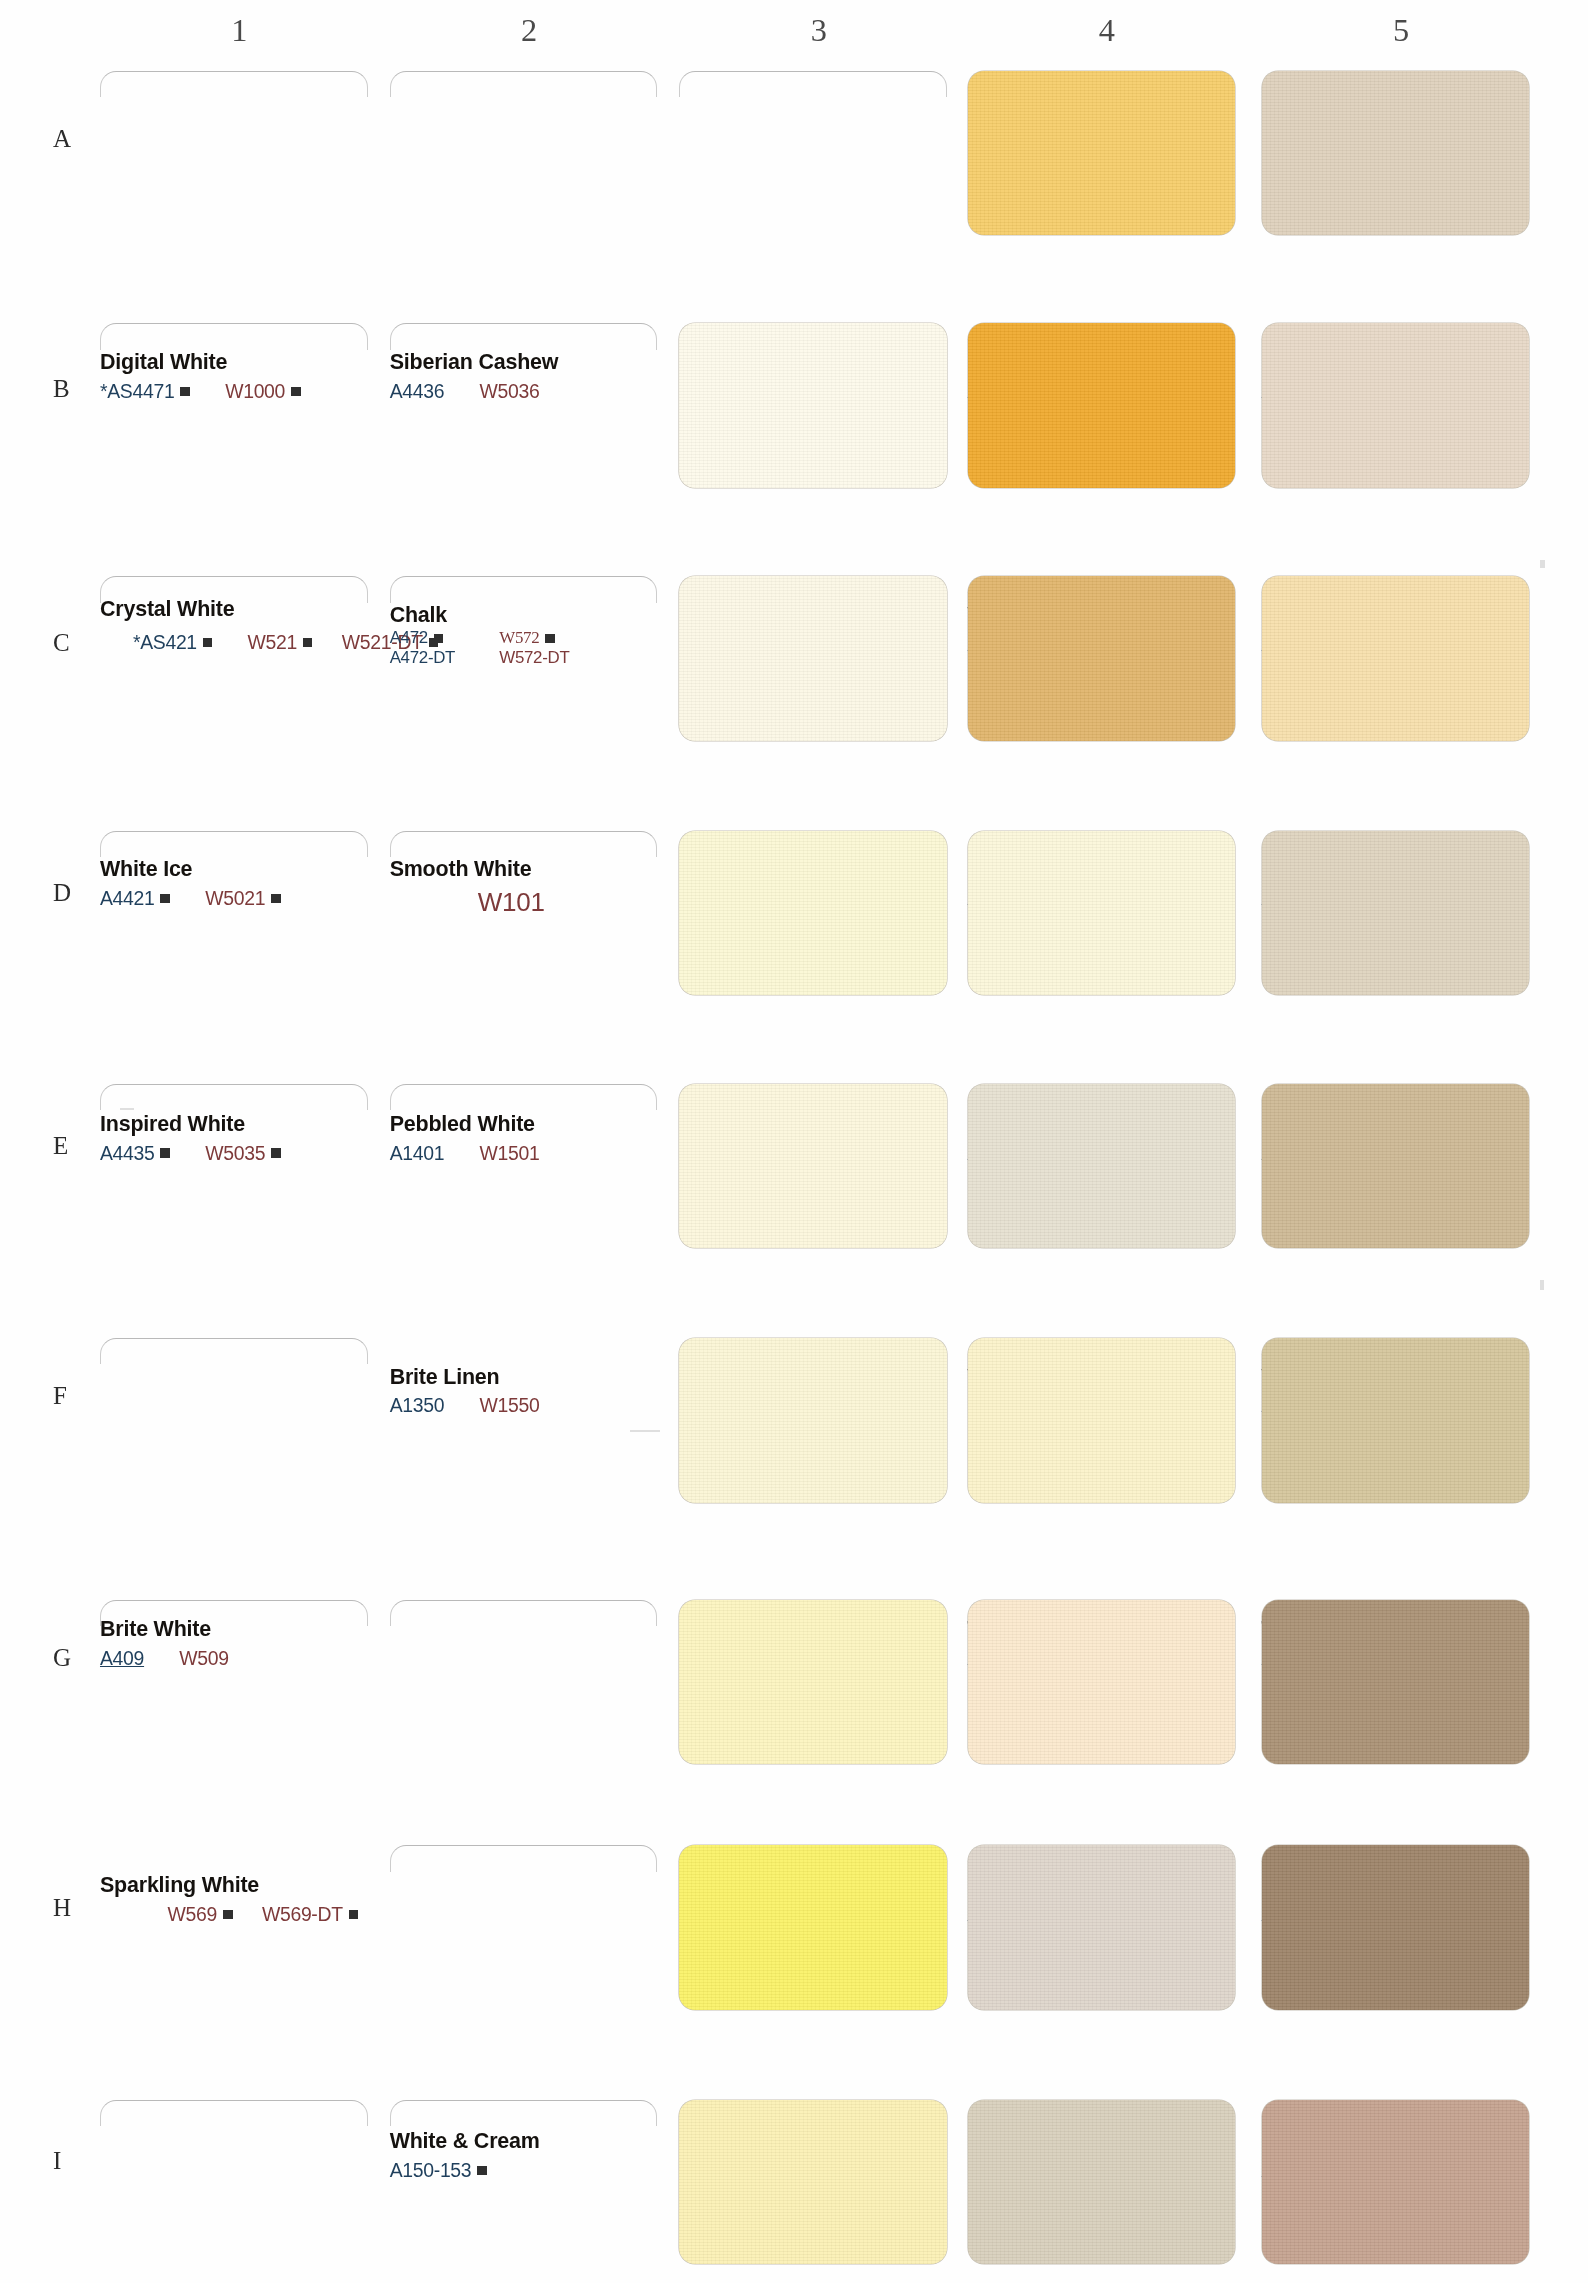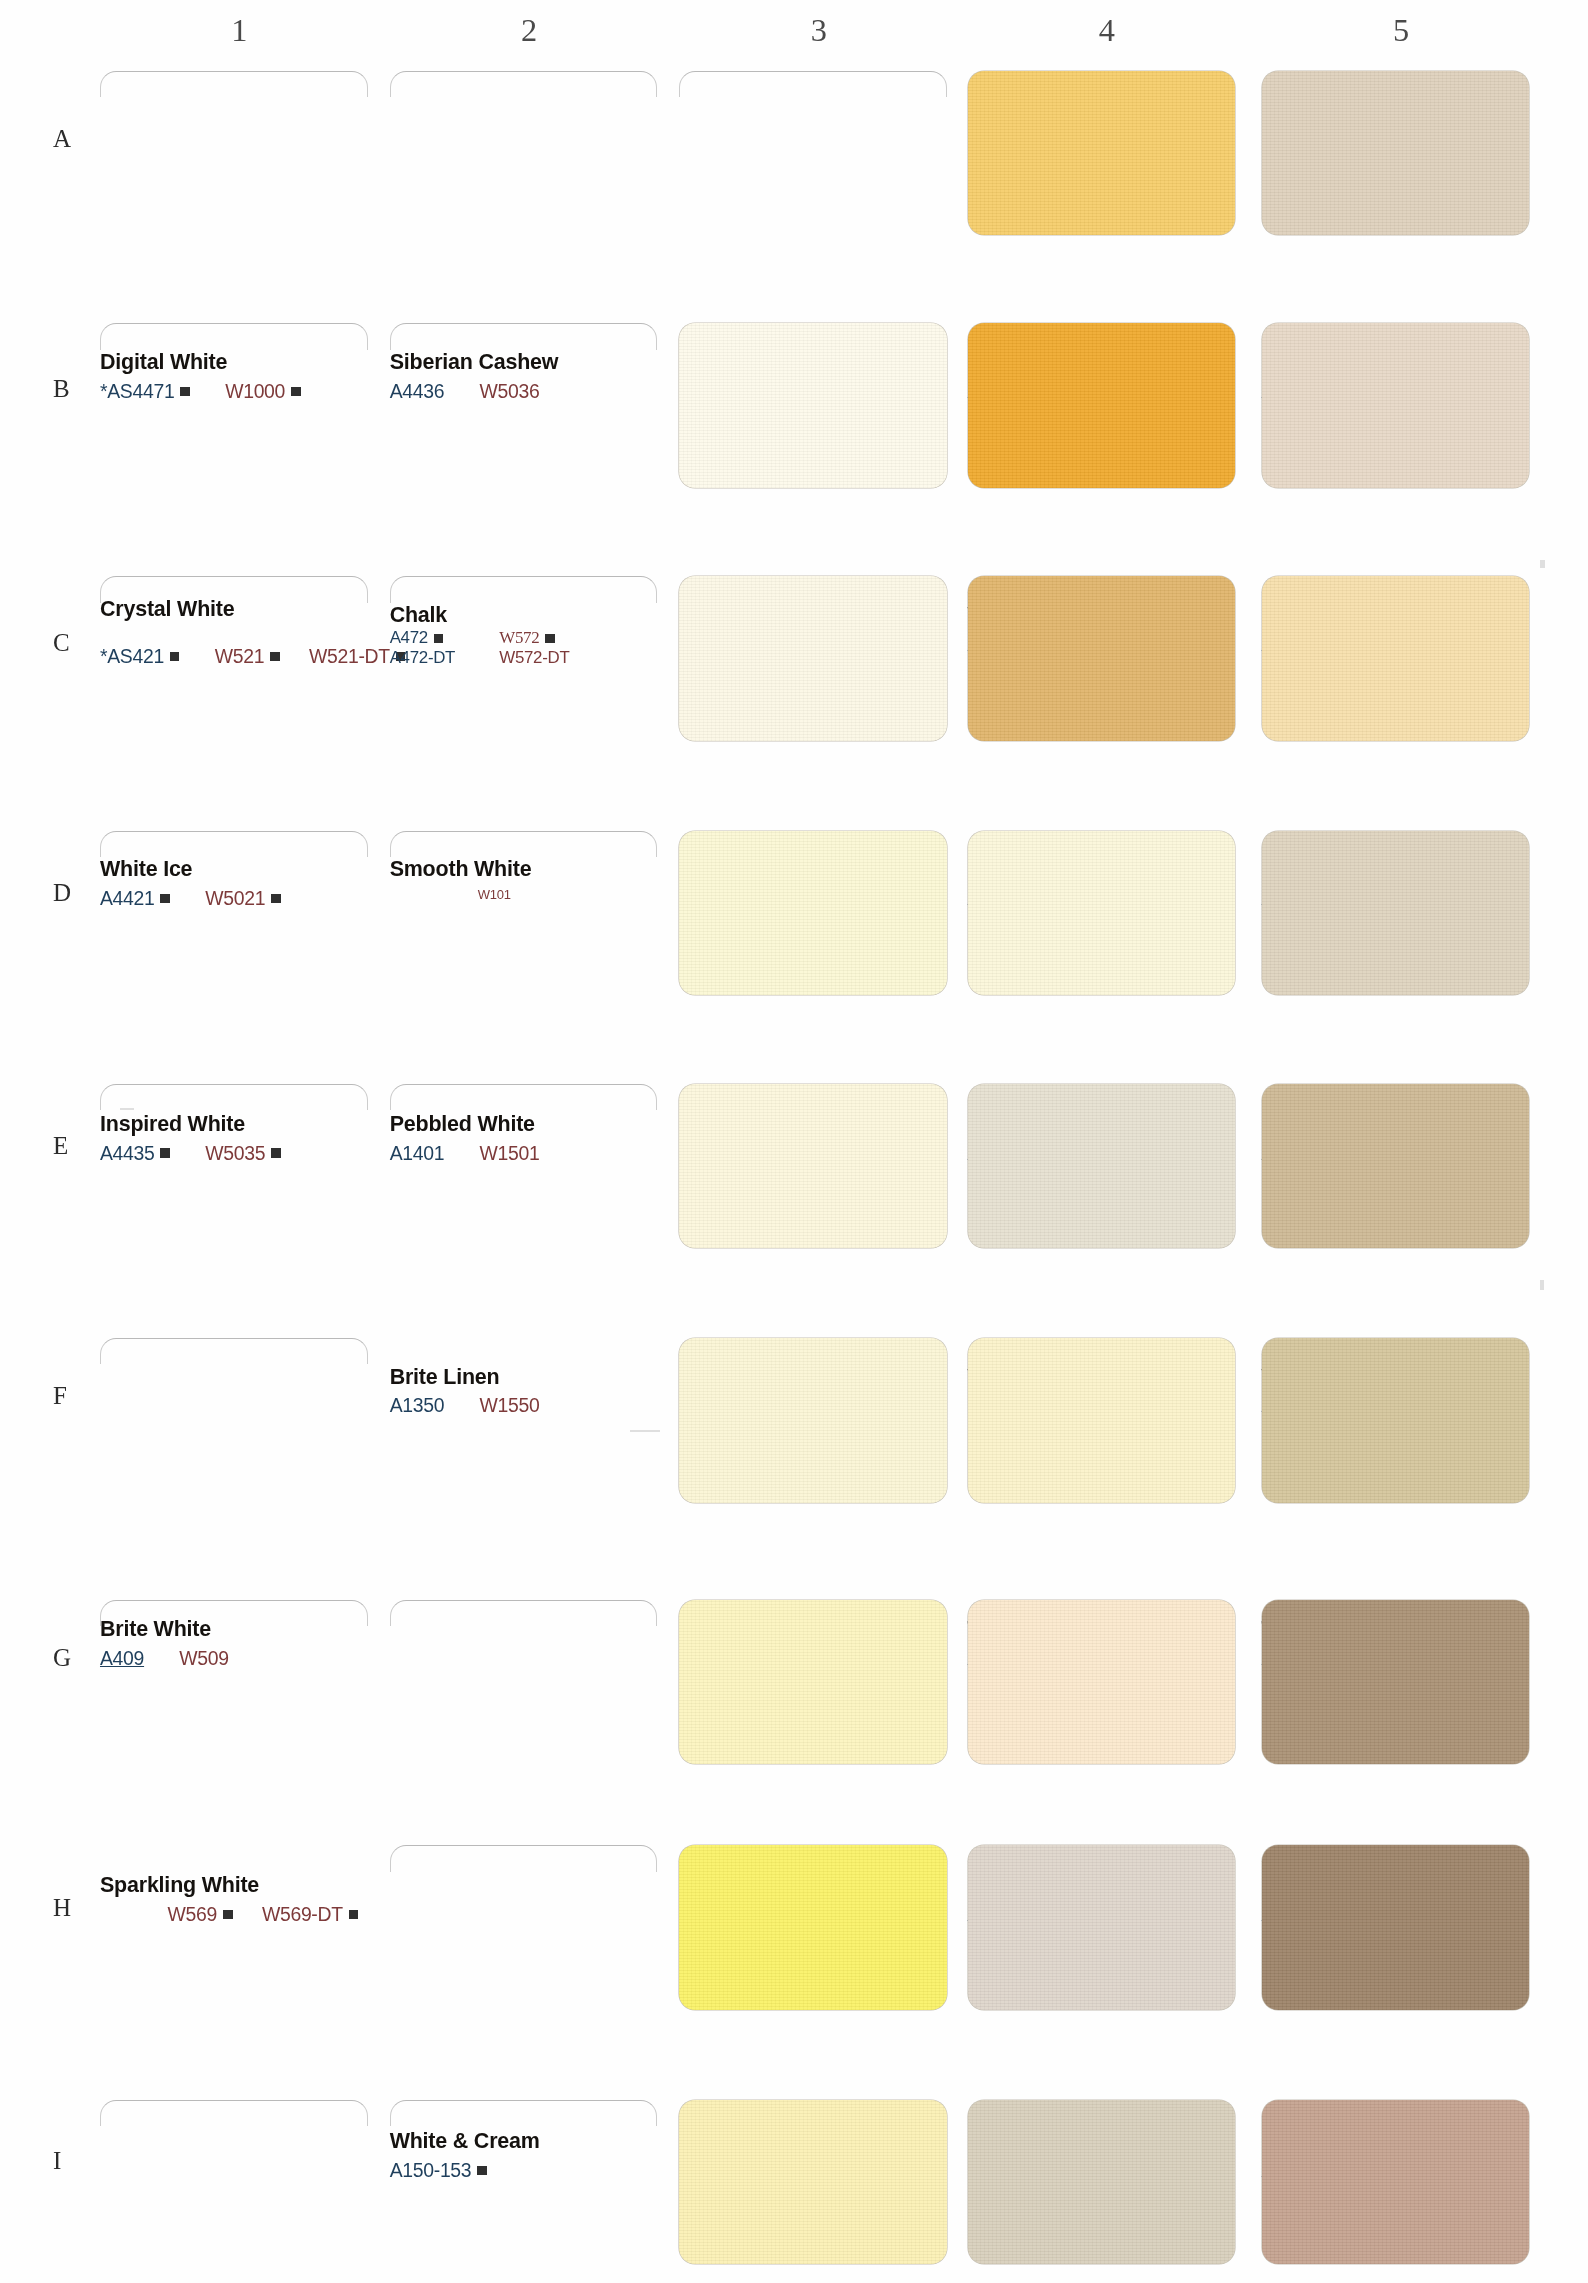--- a/index.html
+++ b/index.html
@@ -238,21 +238,21 @@
         </span>
         <span style="display: inline-block; flex: 0 0 auto; width: 35.2889px;"></span>
         <span class="code-row">
           <span class="code w" style="font-size: 19.4089px;">W532</span>
         </span>
       </div>
     </div>
     <div class="card-arc" style="left: 99.9852px; top: 323.481px; width: 267.607px; height: 26.4667px; border-top-left-radius: 16.1741px; border-top-right-radius: 16.1741px;"></div>
     <div class="label-block" style="left: 99.9852px; top: 597px; width: 338.185px;">
       <div class="swatch-name" style="font-size: 21.4674px;">Crystal White</div>
-      <div class="codes" style="margin-top: 24px;">
+      <div class="codes" style="margin-top: 10px; justify-content: flex-end;">
         <span class="code-row">
           <span class="code a" style="font-size: 19.4089px;">*AS421</span>
           <span class="sq" style="width: 9.55741px; height: 9.55741px; margin-left: 5.88148px;"></span>
         </span>
         <span style="display: inline-block; flex: 0 0 auto; width: 35.2889px;"></span>
         <span class="code-row">
           <span class="code w" style="font-size: 19.4089px;">W521</span>
           <span class="sq" style="width: 9.55741px; height: 9.55741px; margin-left: 5.88148px;"></span>
         </span>
         <span style="display: inline-block; flex: 0 0 auto; width: 29.4074px;"></span>
@@ -352,21 +352,21 @@
           <span class="sq" style="width: 9.55741px; height: 9.55741px; margin-left: 5.88148px;"></span>
         </span>
       </div>
     </div>
     <div class="card-arc" style="left: 389.648px; top: 576.385px; width: 267.607px; height: 26.4667px; border-top-left-radius: 16.1741px; border-top-right-radius: 16.1741px;"></div>
     <div class="label-block" style="left: 389.648px; top: 857.226px; width: 338.185px;">
       <div class="swatch-name" style="font-size: 21.4674px;">Smooth White</div>
       <div class="codes" style="margin-top: 5.88148px;">
         <span style="display: inline-block; flex: 0 0 auto; width: 88.2222px;"></span>
         <span class="code-row">
-          <span class="code w" style="font-size: 13px;">W101</span>
+          <span class="code w" style="font-size: 26px;">W101</span>
         </span>
       </div>
     </div>
     <div class="chip textured edged" title="Buff" style="left: 679.311px; top: 576.385px; width: 267.607px; height: 164.681px; border-radius: 16.1741px; background: rgb(252, 248, 230);"></div>
     <div class="label-block" style="left: 679.311px; top: 857.226px; width: 338.185px;">
       <div class="swatch-name" style="font-size: 21.4674px;">Buff</div>
       <div class="codes" style="margin-top: 5.88148px;">
         <span class="code-row">
           <span class="code a" style="font-size: 19.4089px;">A4029</span>
         </span>

